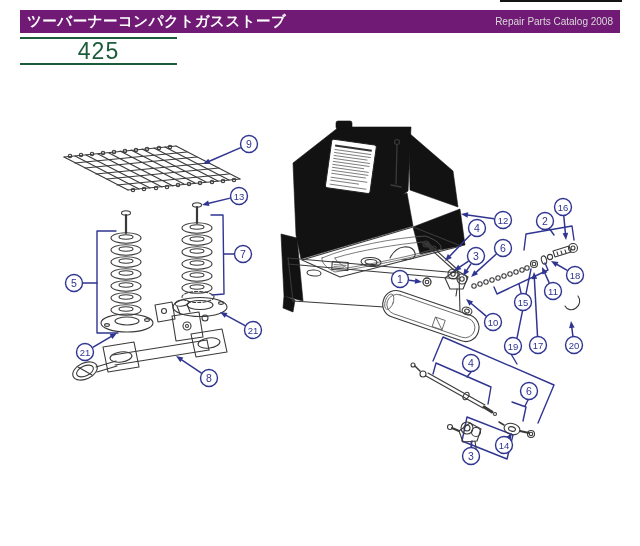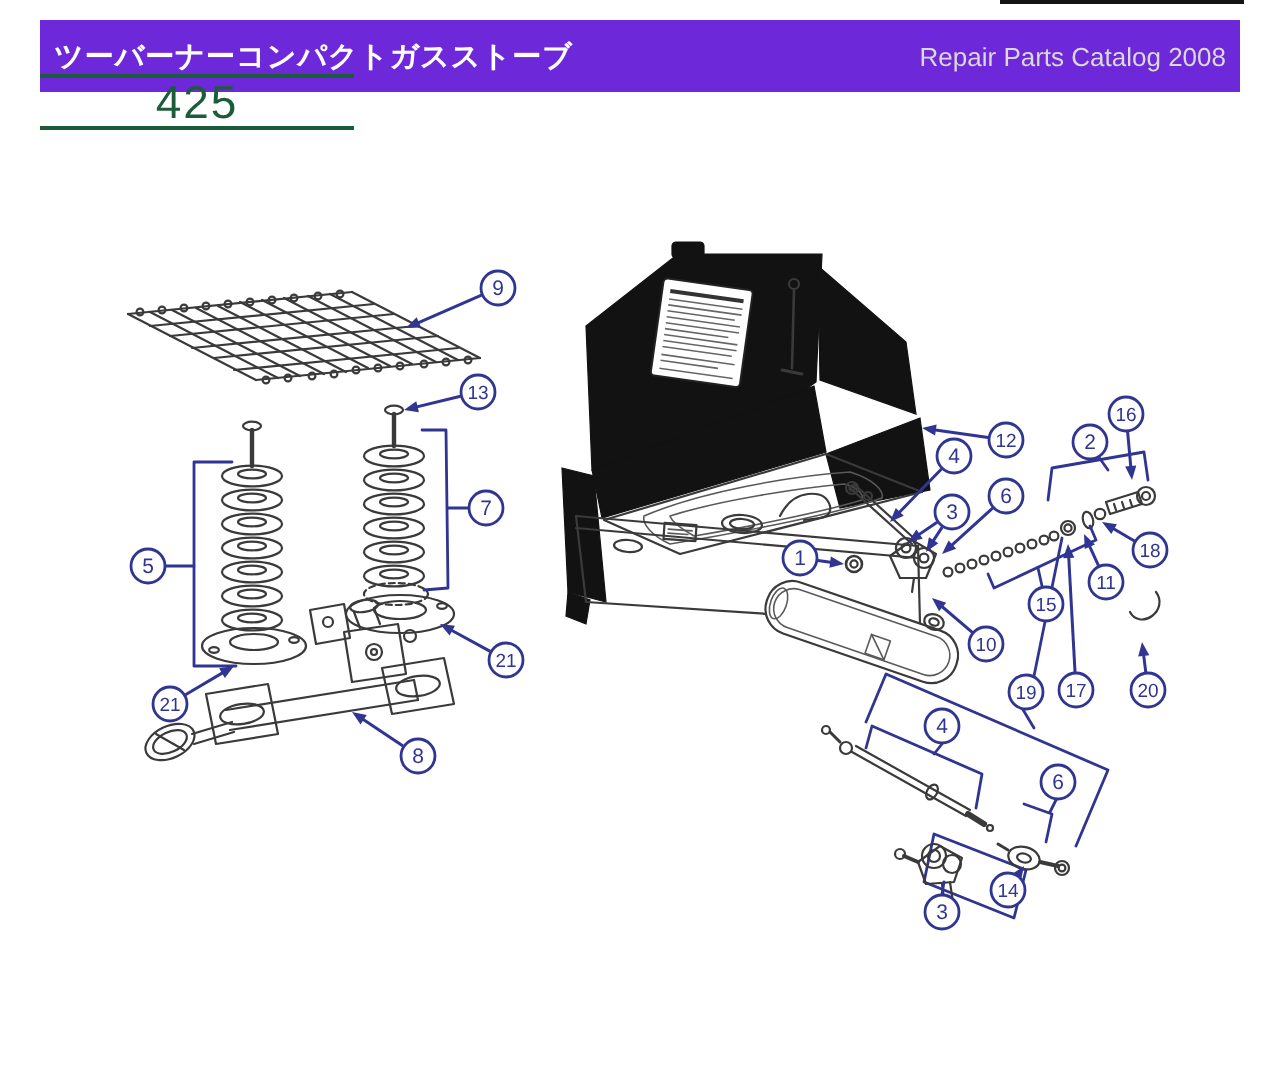--- a/index.html
+++ b/index.html
@@ -1,23 +1,23 @@
 <!DOCTYPE html>
 <html><head>
 <meta charset="utf-8">
 <style>
   html,body{margin:0;padding:0;background:#fff;}
   body{width:640px;height:546px;font-family:"Liberation Sans",sans-serif;}
   .page{position:relative;width:640px;height:546px;background:#fff;overflow:hidden;}
   .topline{position:absolute;left:500px;top:0;width:122px;height:2px;background:#141414;}
-  .titlebar{position:absolute;left:20px;top:10px;width:600px;height:36px;background:#6d28d9;
+  .titlebar{position:absolute;left:20px;top:10px;width:600px;height:23px;background:#701a75;
     color:#fff;display:flex;align-items:center;justify-content:space-between;
     padding:0 7px;box-sizing:border-box;}
   .titlebar .jp{font-weight:bold;font-size:14.5px;letter-spacing:.5px;white-space:nowrap;}
-  .titlebar .en{font-size:13px;color:#dad8d8;white-space:nowrap;}
+  .titlebar .en{font-size:10px;color:#dad8d8;white-space:nowrap;}
   .pagenum{position:absolute;left:20px;top:37px;width:157px;}
   .pagenum .rule{height:2px;background:#1d5c3b;}
   .pagenum .num{height:24px;line-height:24px;text-align:center;color:#1d5c3b;
     font-size:23px;letter-spacing:1px;}
   svg.diagram{position:absolute;left:0;top:0;}
   svg .ink{stroke:#3a3a3a;fill:none;stroke-width:1.1;stroke-linecap:round;stroke-linejoin:round;}
   svg .blk{fill:#121212;stroke:#121212;stroke-width:.6;}
   svg .nav{stroke:#2f3590;fill:none;stroke-width:1.4;stroke-linecap:round;stroke-linejoin:round;}
   svg .thin{stroke:#5a5a5a;stroke-width:.8;fill:none;}
 </style>

